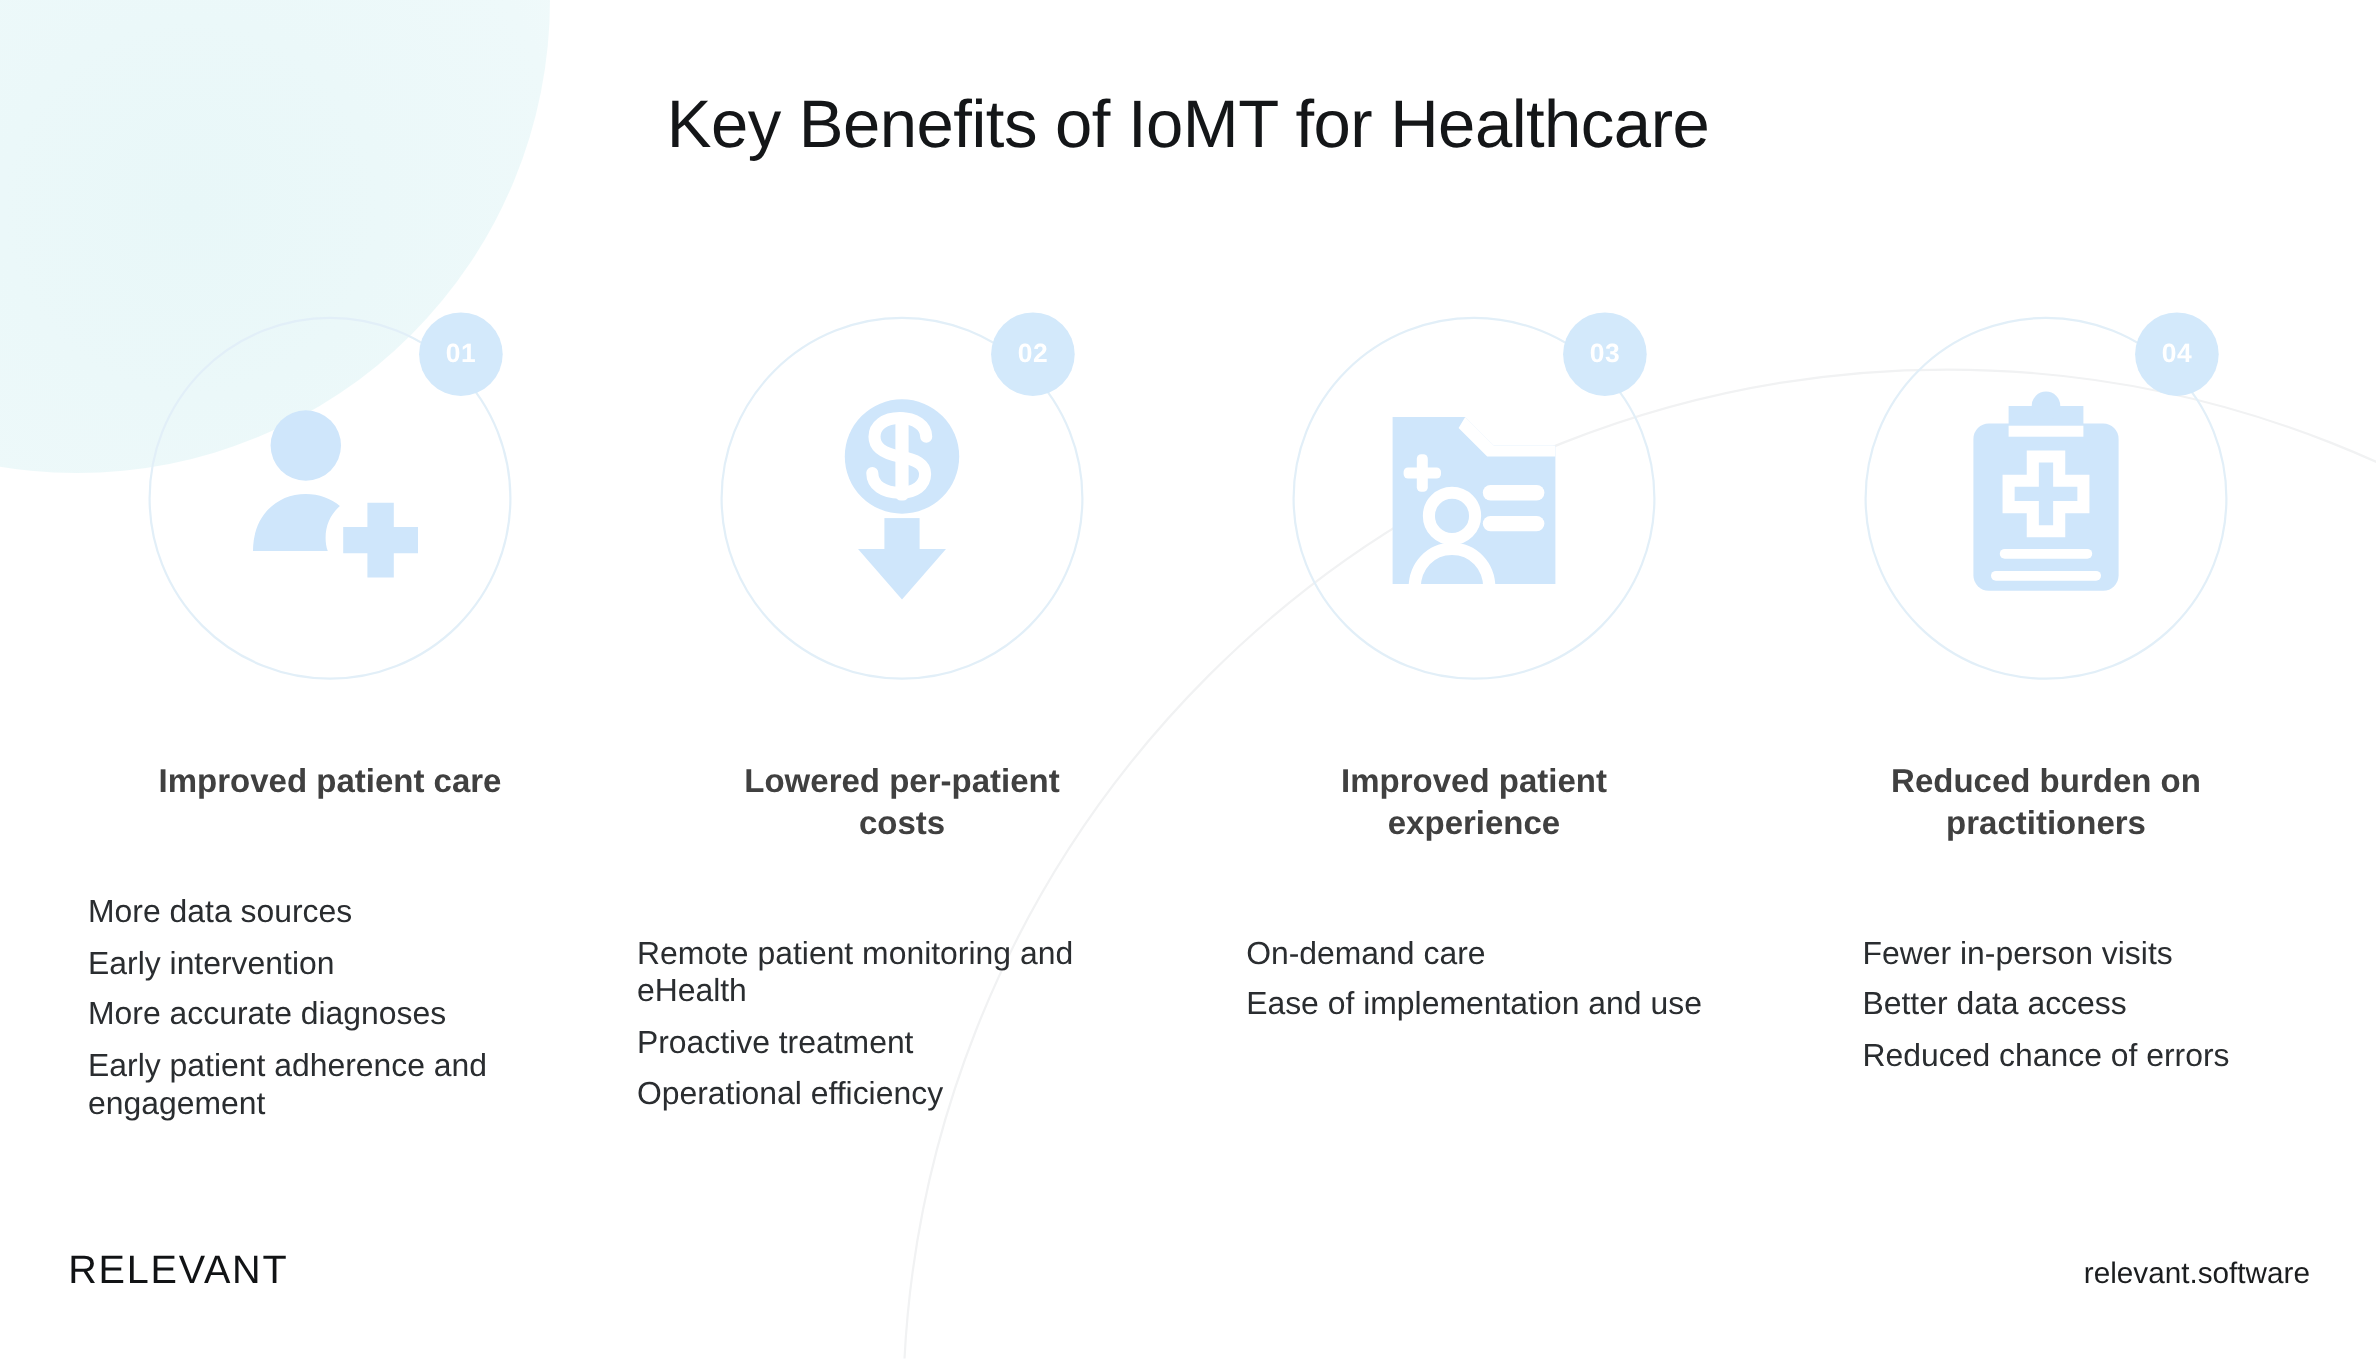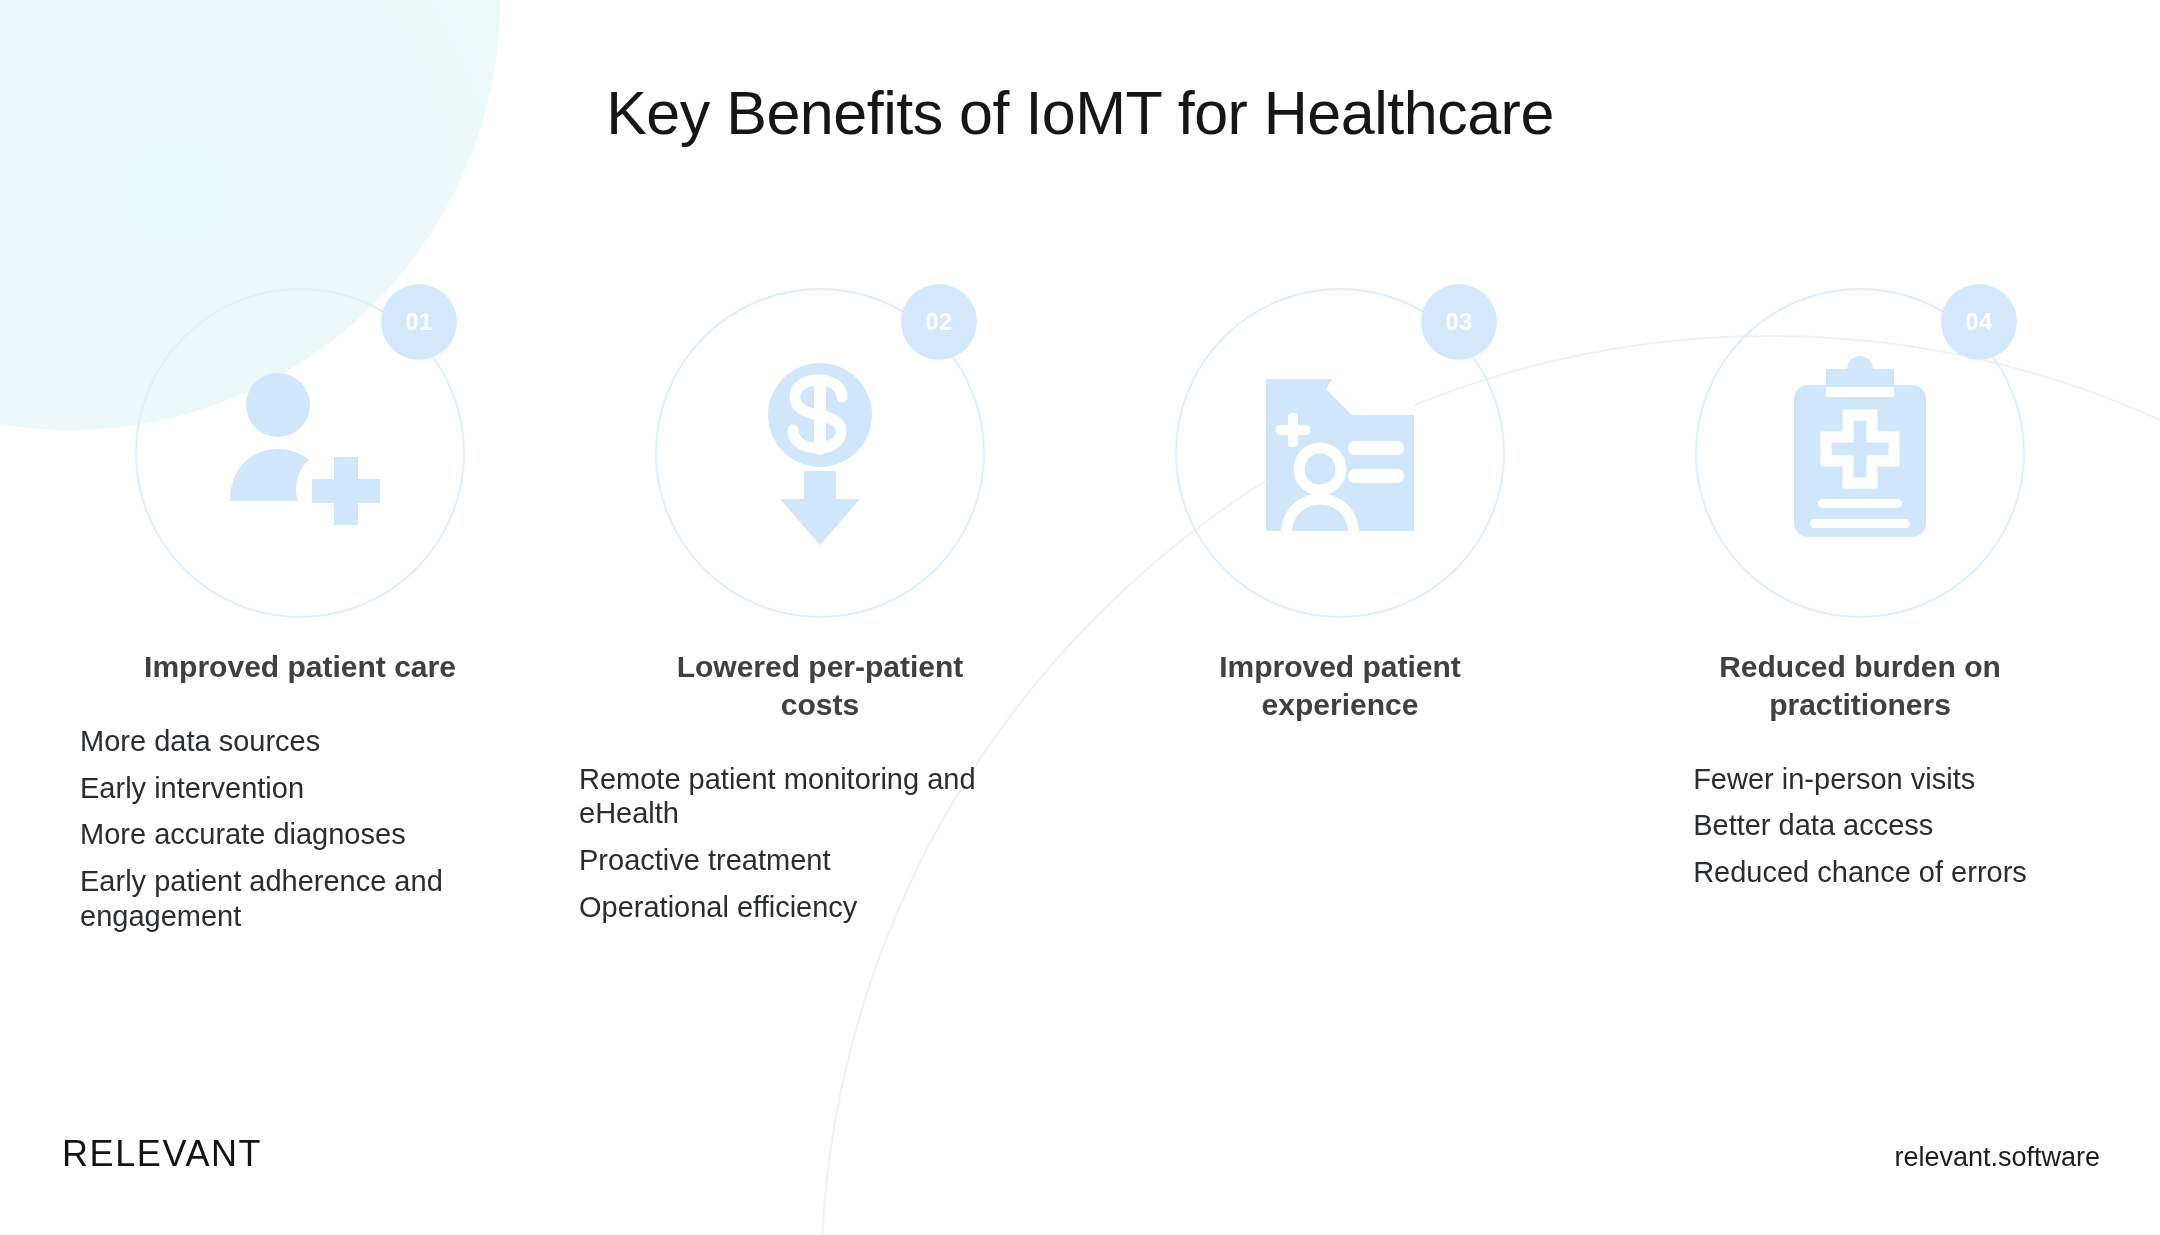--- a/index.html
+++ b/index.html
@@ -42,20 +42,21 @@
     position:absolute;
     left:40px; right:40px; top:288px;
     display:flex;
     align-items:flex-start;
   }
   .column {
     flex:1 1 0;
     display:flex;
     flex-direction:column;
     align-items:center;
+    gap:44px;
   }
 
   
   .medallion {
     position:relative;
     width:330px; height:330px;
     display:flex; align-items:center; justify-content:center;
   }
   .ring {
     position:absolute; left:0; top:0;
@@ -199,20 +200,24 @@
             <rect x="108" y="116" width="56" height="14" rx="7"></rect>
           </g>
           <g fill="none" stroke="#ffffff" stroke-width="11">
             <circle cx="80" cy="116" r="21"></circle>
             <path d="M46 182 c0-21 15-36 34-36 19 0 34 15 34 36"></path>
           </g>
         </svg>
       </div>
     </div>
     <div class="col-heading">Improved patient experience</div>
+    <ul class="col-bullets">
+      <li>On-demand care</li>
+      <li>Ease of implementation and use</li>
+    </ul>
   </div>
 
   <div class="column col-4">
     <div class="medallion">
       <div class="ring"></div>
       <div class="badge">04</div>
       <div class="icon-wrap">
         <svg width="200" height="200" viewBox="0 0 200 200" aria-hidden="true">
           <rect x="34" y="32" width="132" height="152" rx="14" fill="#cfe6fb"></rect>
           <path d="M66 16 h68 v26 H66 Z" fill="#cfe6fb"></path>

